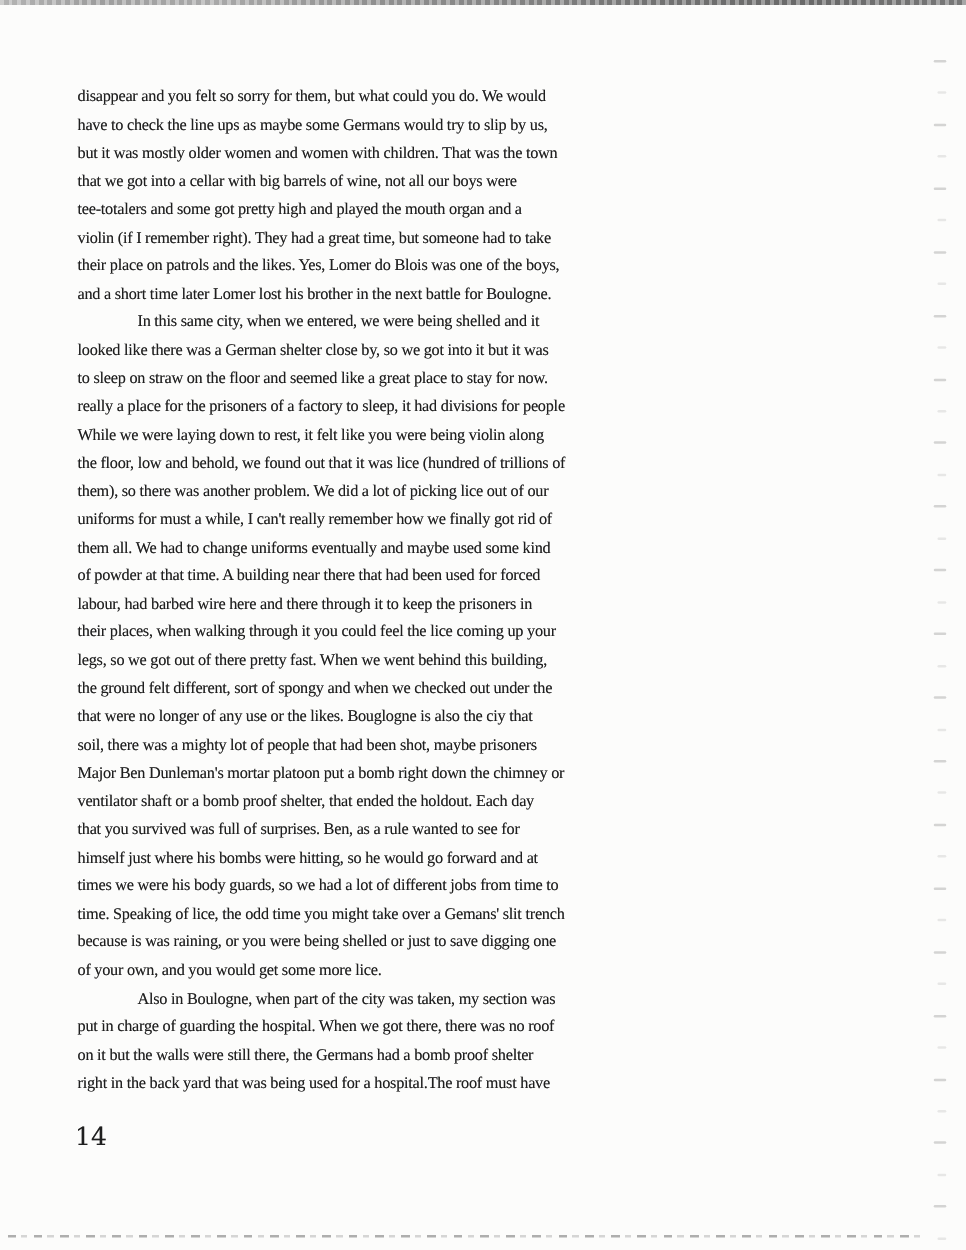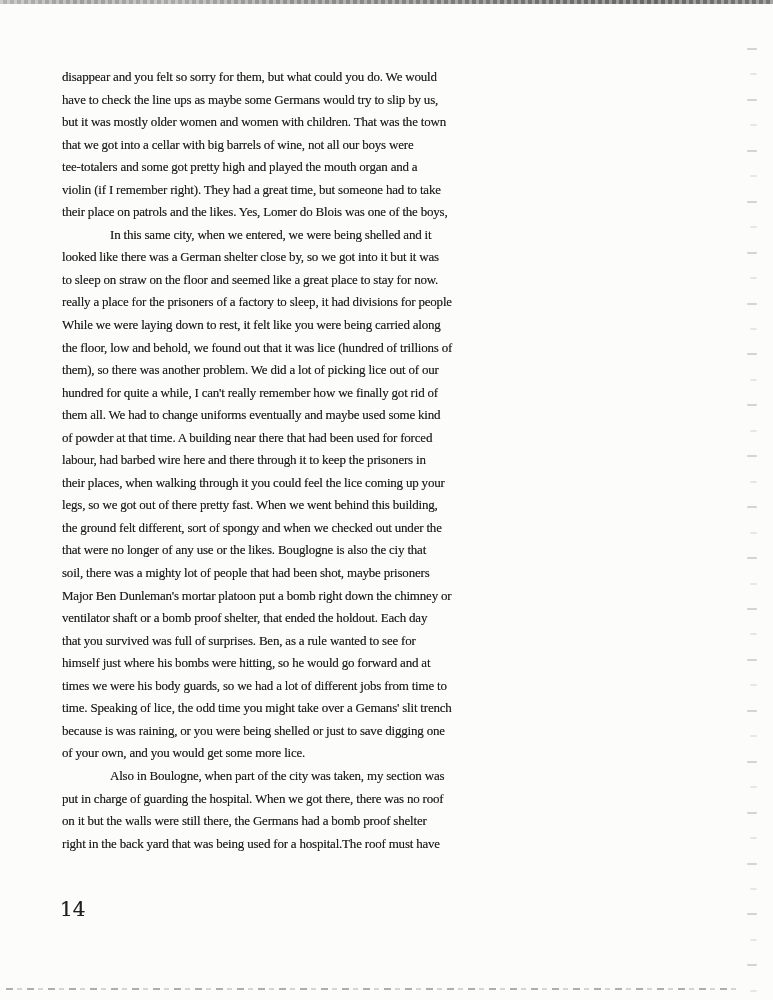--- a/index.html
+++ b/index.html
@@ -72,28 +72,29 @@
 <div class="scan-edge-top"></div>
 
 <div class="page-text">
     <div class="line">disappear and you felt so sorry for them, but what could you do. We would</div>
     <div class="line">have to check the line ups as maybe some Germans would try to slip by us,</div>
     <div class="line">but it was mostly older women and women with children. That was the town</div>
     <div class="line">that we got into a cellar with big barrels of wine, not all our boys were</div>
     <div class="line">tee-totalers and some got pretty high and played the mouth organ and a</div>
     <div class="line">violin (if I remember right). They had a great time, but someone had to take</div>
     <div class="line">their place on patrols and the likes. Yes, Lomer do Blois was one of the boys,</div>
+    <div class="line">and a short time later Lomer lost his brother in the next battle for Boulogne.</div>
     <div class="line indent">In this same city, when we entered, we were being shelled and it</div>
     <div class="line">looked like there was a German shelter close by, so we got into it but it was</div>
     <div class="line">to sleep on straw on the floor and seemed like a great place to stay for now.</div>
     <div class="line">really a place for the prisoners of a factory to sleep, it had divisions for people</div>
-    <div class="line">While we were laying down to rest, it felt like you were being carried along</div>
+    <div class="line">While we were laying down to rest, it felt like you were being violin along</div>
     <div class="line">the floor, low and behold, we found out that it was lice (hundred of trillions of</div>
     <div class="line">them), so there was another problem. We did a lot of picking lice out of our</div>
-    <div class="line">hundred for quite a while, I can't really remember how we finally got rid of</div>
+    <div class="line">uniforms for must a while, I can't really remember how we finally got rid of</div>
     <div class="line">them all. We had to change uniforms eventually and maybe used some kind</div>
     <div class="line">of powder at that time. A building near there that had been used for forced</div>
     <div class="line">labour, had barbed wire here and there through it to keep the prisoners in</div>
     <div class="line">their places, when walking through it you could feel the lice coming up your</div>
     <div class="line">legs, so we got out of there pretty fast. When we went behind this building,</div>
     <div class="line">the ground felt different, sort of spongy and when we checked out under the</div>
     <div class="line">that were no longer of any use or the likes. Bouglogne is also the ciy that</div>
     <div class="line">soil, there was a mighty lot of people that had been shot, maybe prisoners</div>
     <div class="line">Major Ben Dunleman's mortar platoon put a bomb right down the chimney or</div>
     <div class="line">ventilator shaft or a bomb proof shelter, that ended the holdout. Each day</div>

